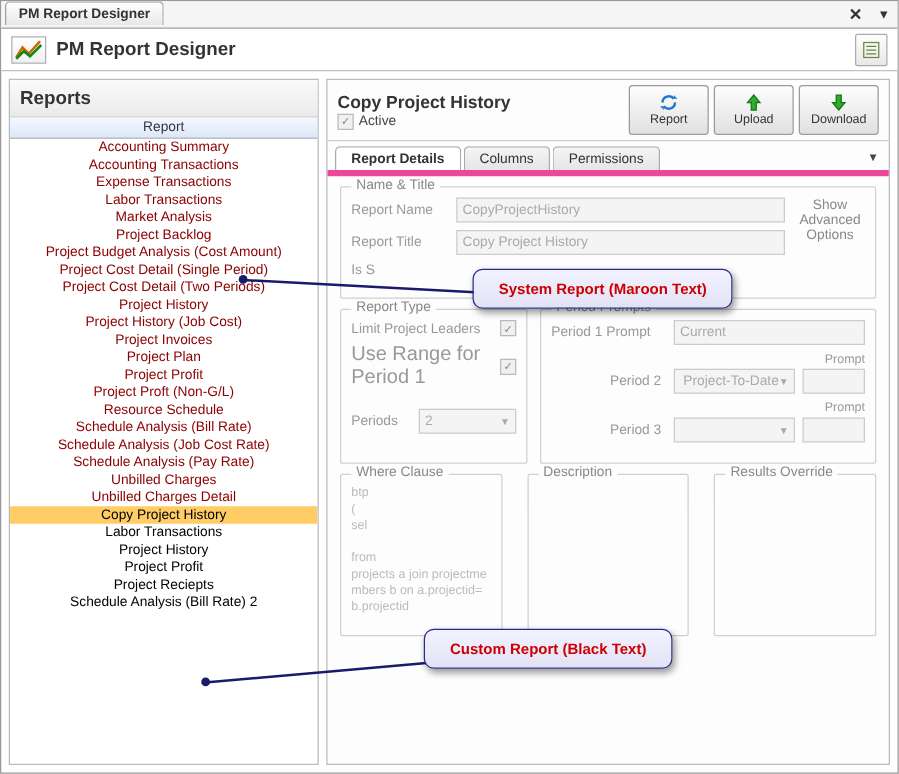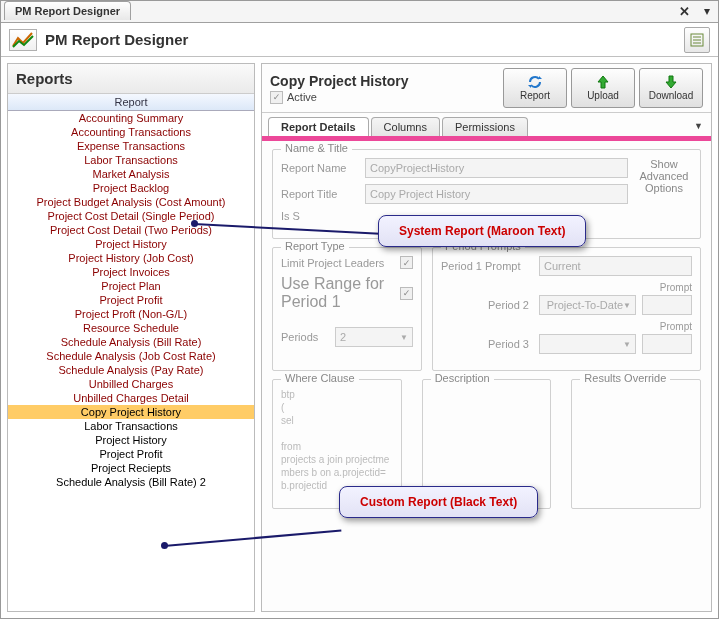--- a/index.html
+++ b/index.html
@@ -258,13 +258,13 @@
     </div>
   </div>
 </div>
 
 <div class="callout-dot" style="left:190px; top:219px;"></div>
 <div class="callout-line" style="left:193px; top:222px; width:186px; transform:rotate(3deg);"></div>
 <div class="callout" style="left:377px; top:214px;">System Report (Maroon Text)</div>
 
 <div class="callout-dot" style="left:160px; top:541px;"></div>
 <div class="callout-line" style="left:163px; top:544px; width:178px; transform:rotate(-5deg);"></div>
-<div class="callout" style="left:338px; top:485px;text-align:right;">Custom Report (Black Text)</div>
+<div class="callout" style="left:338px; top:502px;text-align:right;">Custom Report (Black Text)</div>
 
 </body></html>

